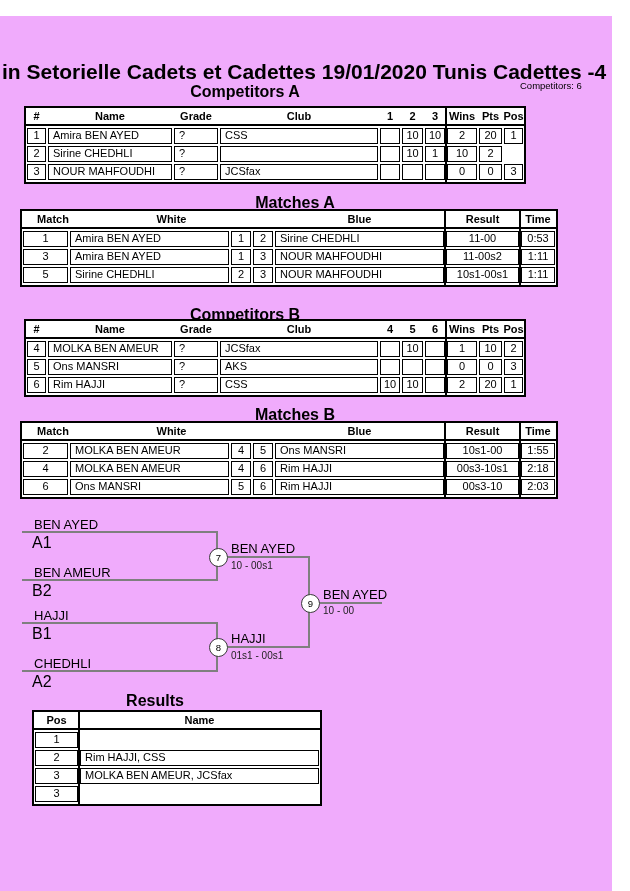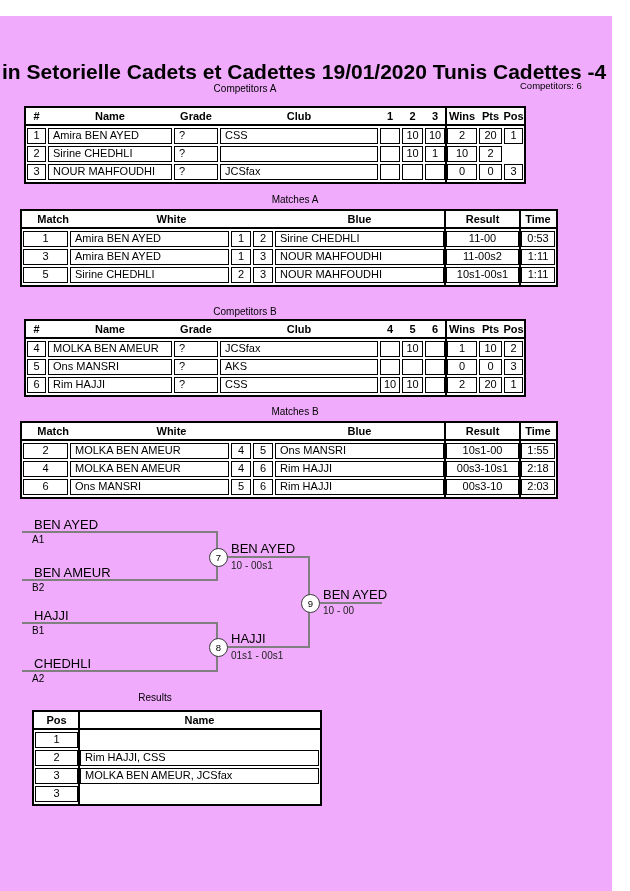--- a/index.html
+++ b/index.html
@@ -3,43 +3,43 @@
 <meta charset="utf-8">
 <style>
   html,body { margin:0; padding:0; background:#fff; }
   .page { position:relative; width:612px; height:891px; background:#f0abfc;
           font-family:"Liberation Sans", sans-serif; color:#000; overflow:hidden;margin-top:16px; }
 
   .title { position:absolute; top:44px; left:2px; font-size:21px; font-weight:bold;
            white-space:nowrap; }
   .note  { position:absolute; top:64px; left:520px; font-size:9.5px; }
 
-  .sec-title { position:absolute; transform:translateX(-50%); font-size:10px;
-               font-weight:normal; white-space:nowrap; }
+  .sec-title { position:absolute; transform:translateX(-50%); font-size:16px;
+               font-weight:bold; white-space:nowrap; }
 
   .tbl   { position:absolute; border:2px solid #000; background:#fff; }
   .thead { display:grid; height:16px; border-bottom:2px solid #000; align-items:center;
            font-weight:bold; font-size:11px; text-align:center; }
   .tbody { display:flex; flex-direction:column; row-gap:2px; padding:2px 0; }
   .trow  { display:grid; }
   .cell  { border:1px solid #000; height:14px; line-height:13px; font-size:11px;
            text-align:center; margin:0 1px; overflow:hidden; white-space:nowrap; background:#fff; }
   .cell.left { text-align:left; padding-left:4px; }
-  .hcell.left { text-align:right; padding-left:15px; }
+  .hcell.left { text-align:center; padding-left:15px; }
   .vdiv  { position:absolute; top:0; bottom:0; width:2px; background:#000; z-index:2; }
 
   .grid-comp  { grid-template-columns:21px 126px 46px 160px 22px 23px 22px 32px 25px 21px; }
   .grid-match { grid-template-columns:47px 161px 22px 22px 171px 75px 36px; }
   .grid-match-head { grid-template-columns:47px 205px 171px 75px 36px; }
   .grid-res   { grid-template-columns:45px 241px; }
 
   .bk-h { position:absolute; height:2px; background:#7f7f7f; }
   .bk-v { position:absolute; width:2px;  background:#7f7f7f; }
   .bk-name  { position:absolute; font-size:13px; white-space:nowrap; }
-  .bk-seed  { position:absolute; font-size:10px; white-space:nowrap; }
+  .bk-seed  { position:absolute; font-size:16px; white-space:nowrap; }
   .bk-score { position:absolute; font-size:10px; color:#222; white-space:nowrap; }
   .bk-circle { position:absolute; width:17px; height:17px; border:1px solid #3a3a3a;
                border-radius:50%; background:#fff; font-size:9.5px; line-height:17px;
                text-align:center; z-index:3; }
 </style>
 </head>
 <body>
 
 <div class="page">
 

